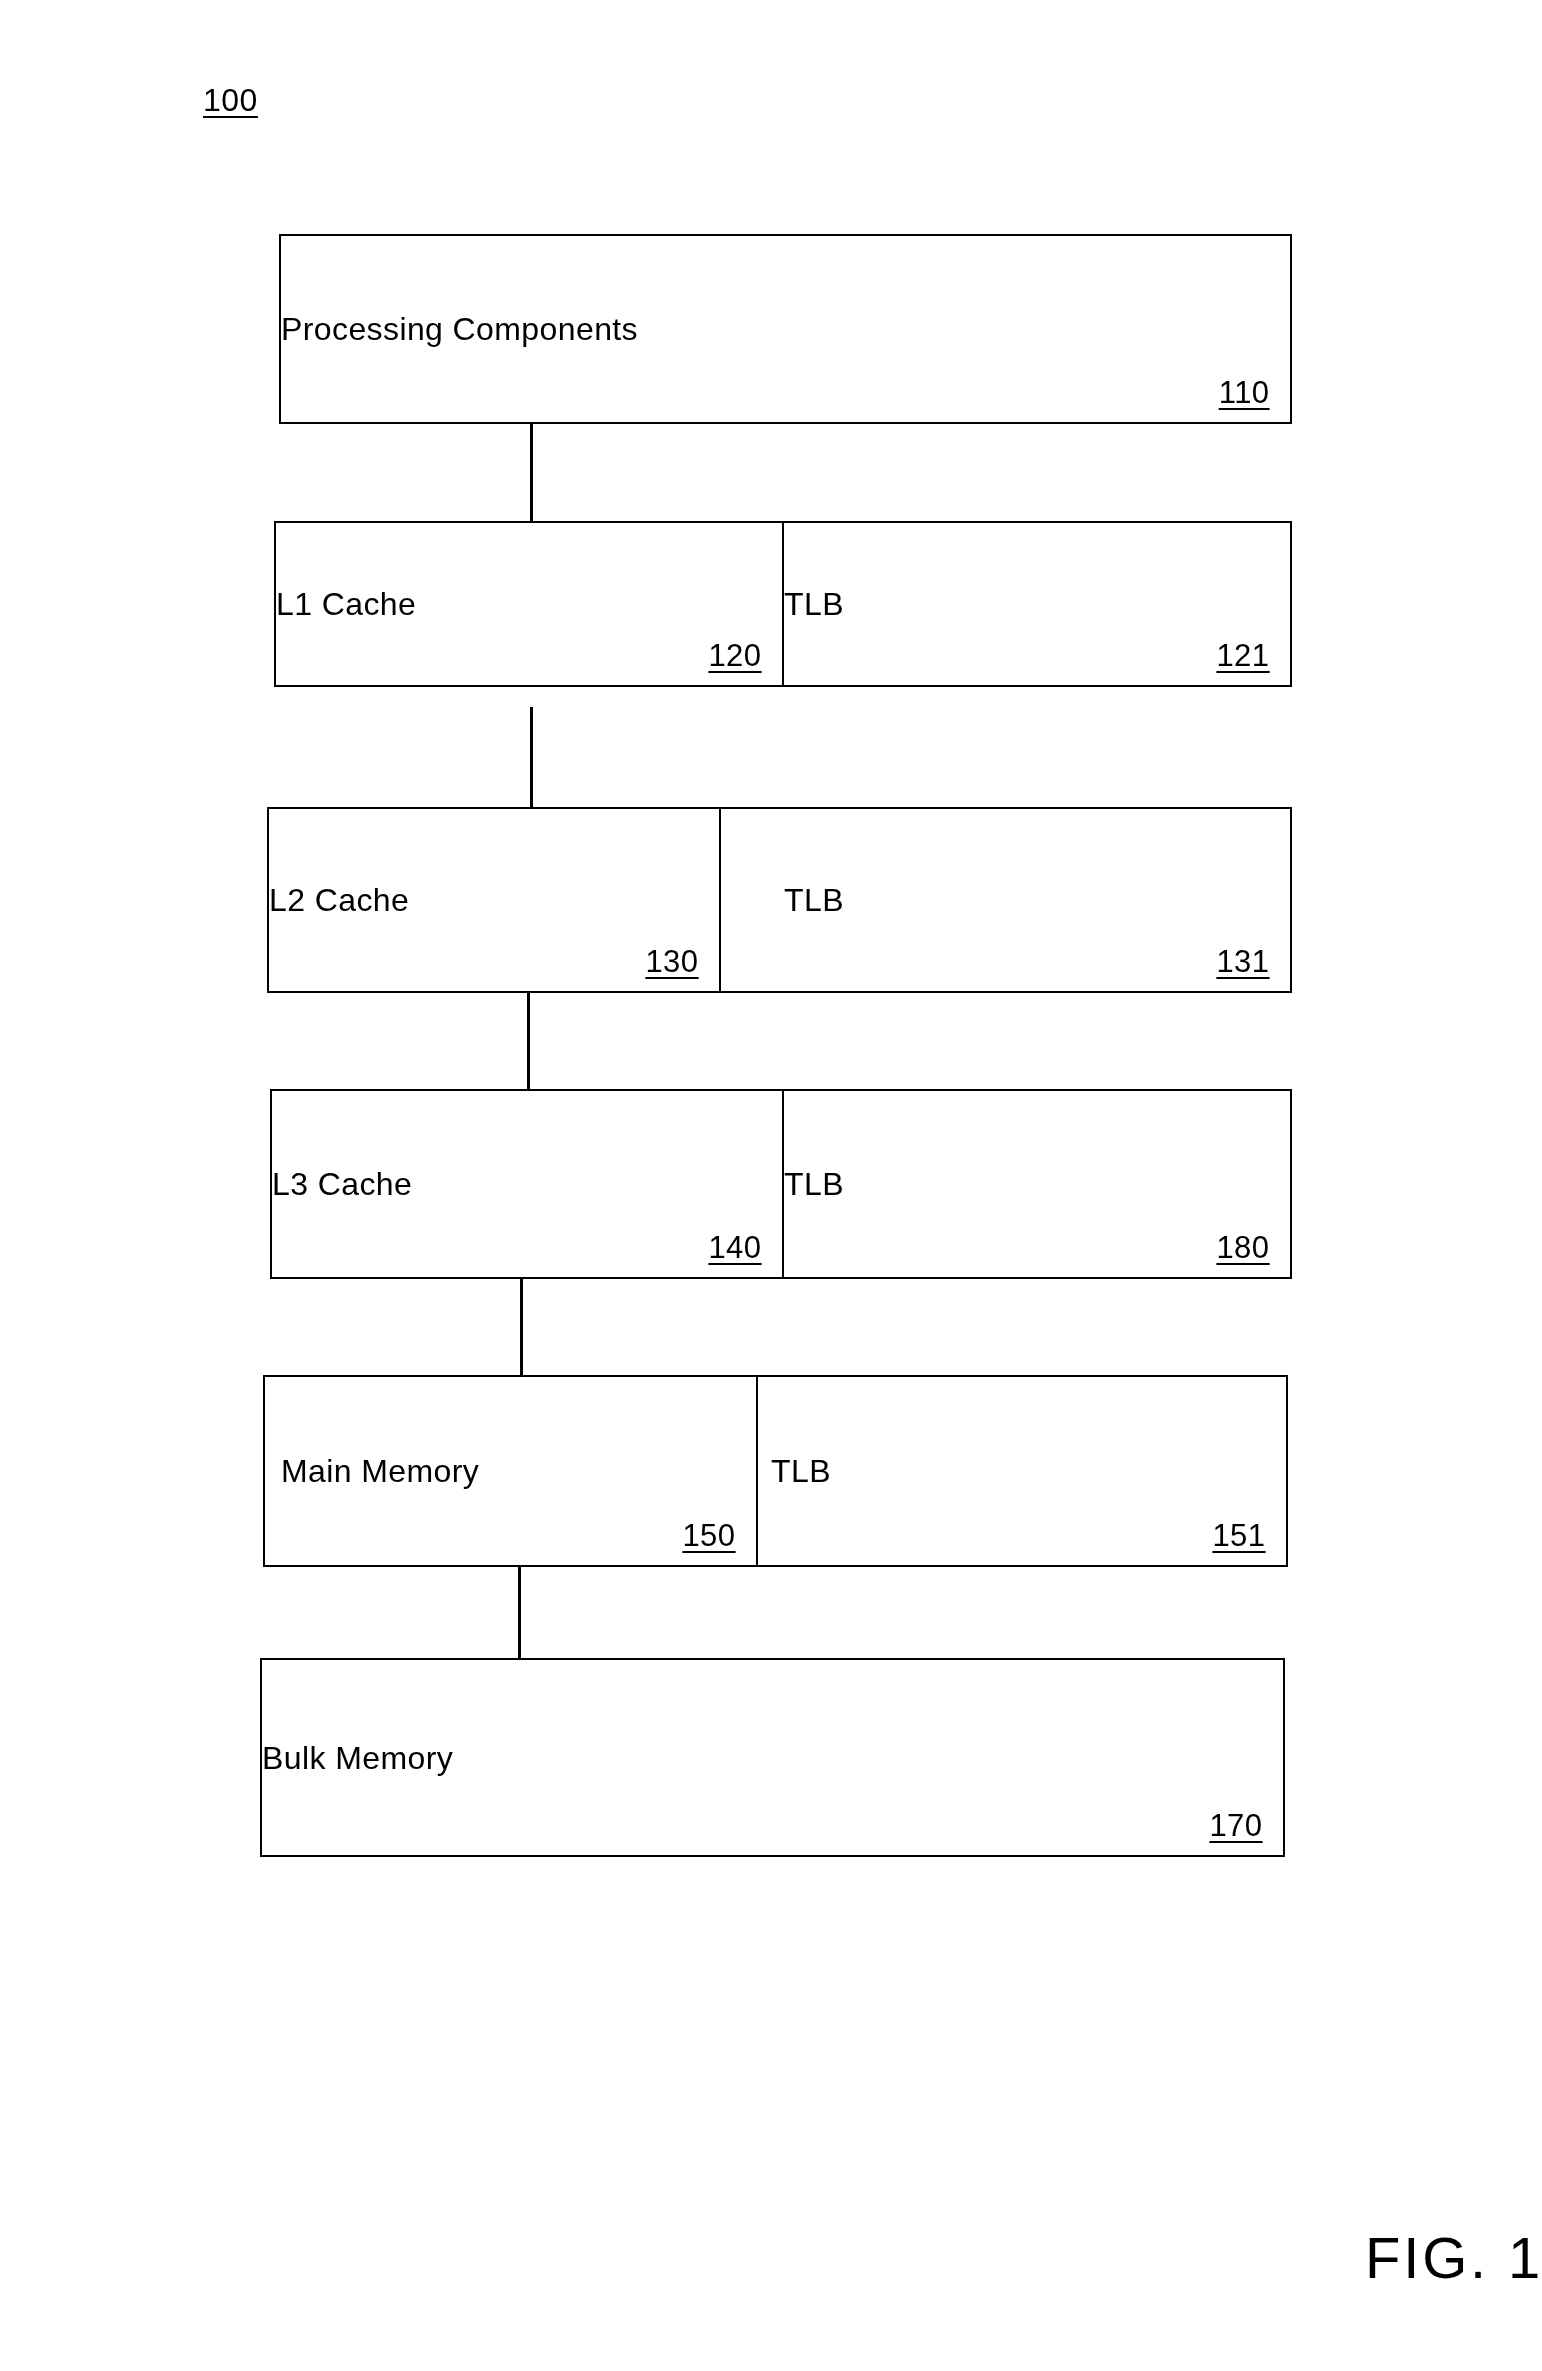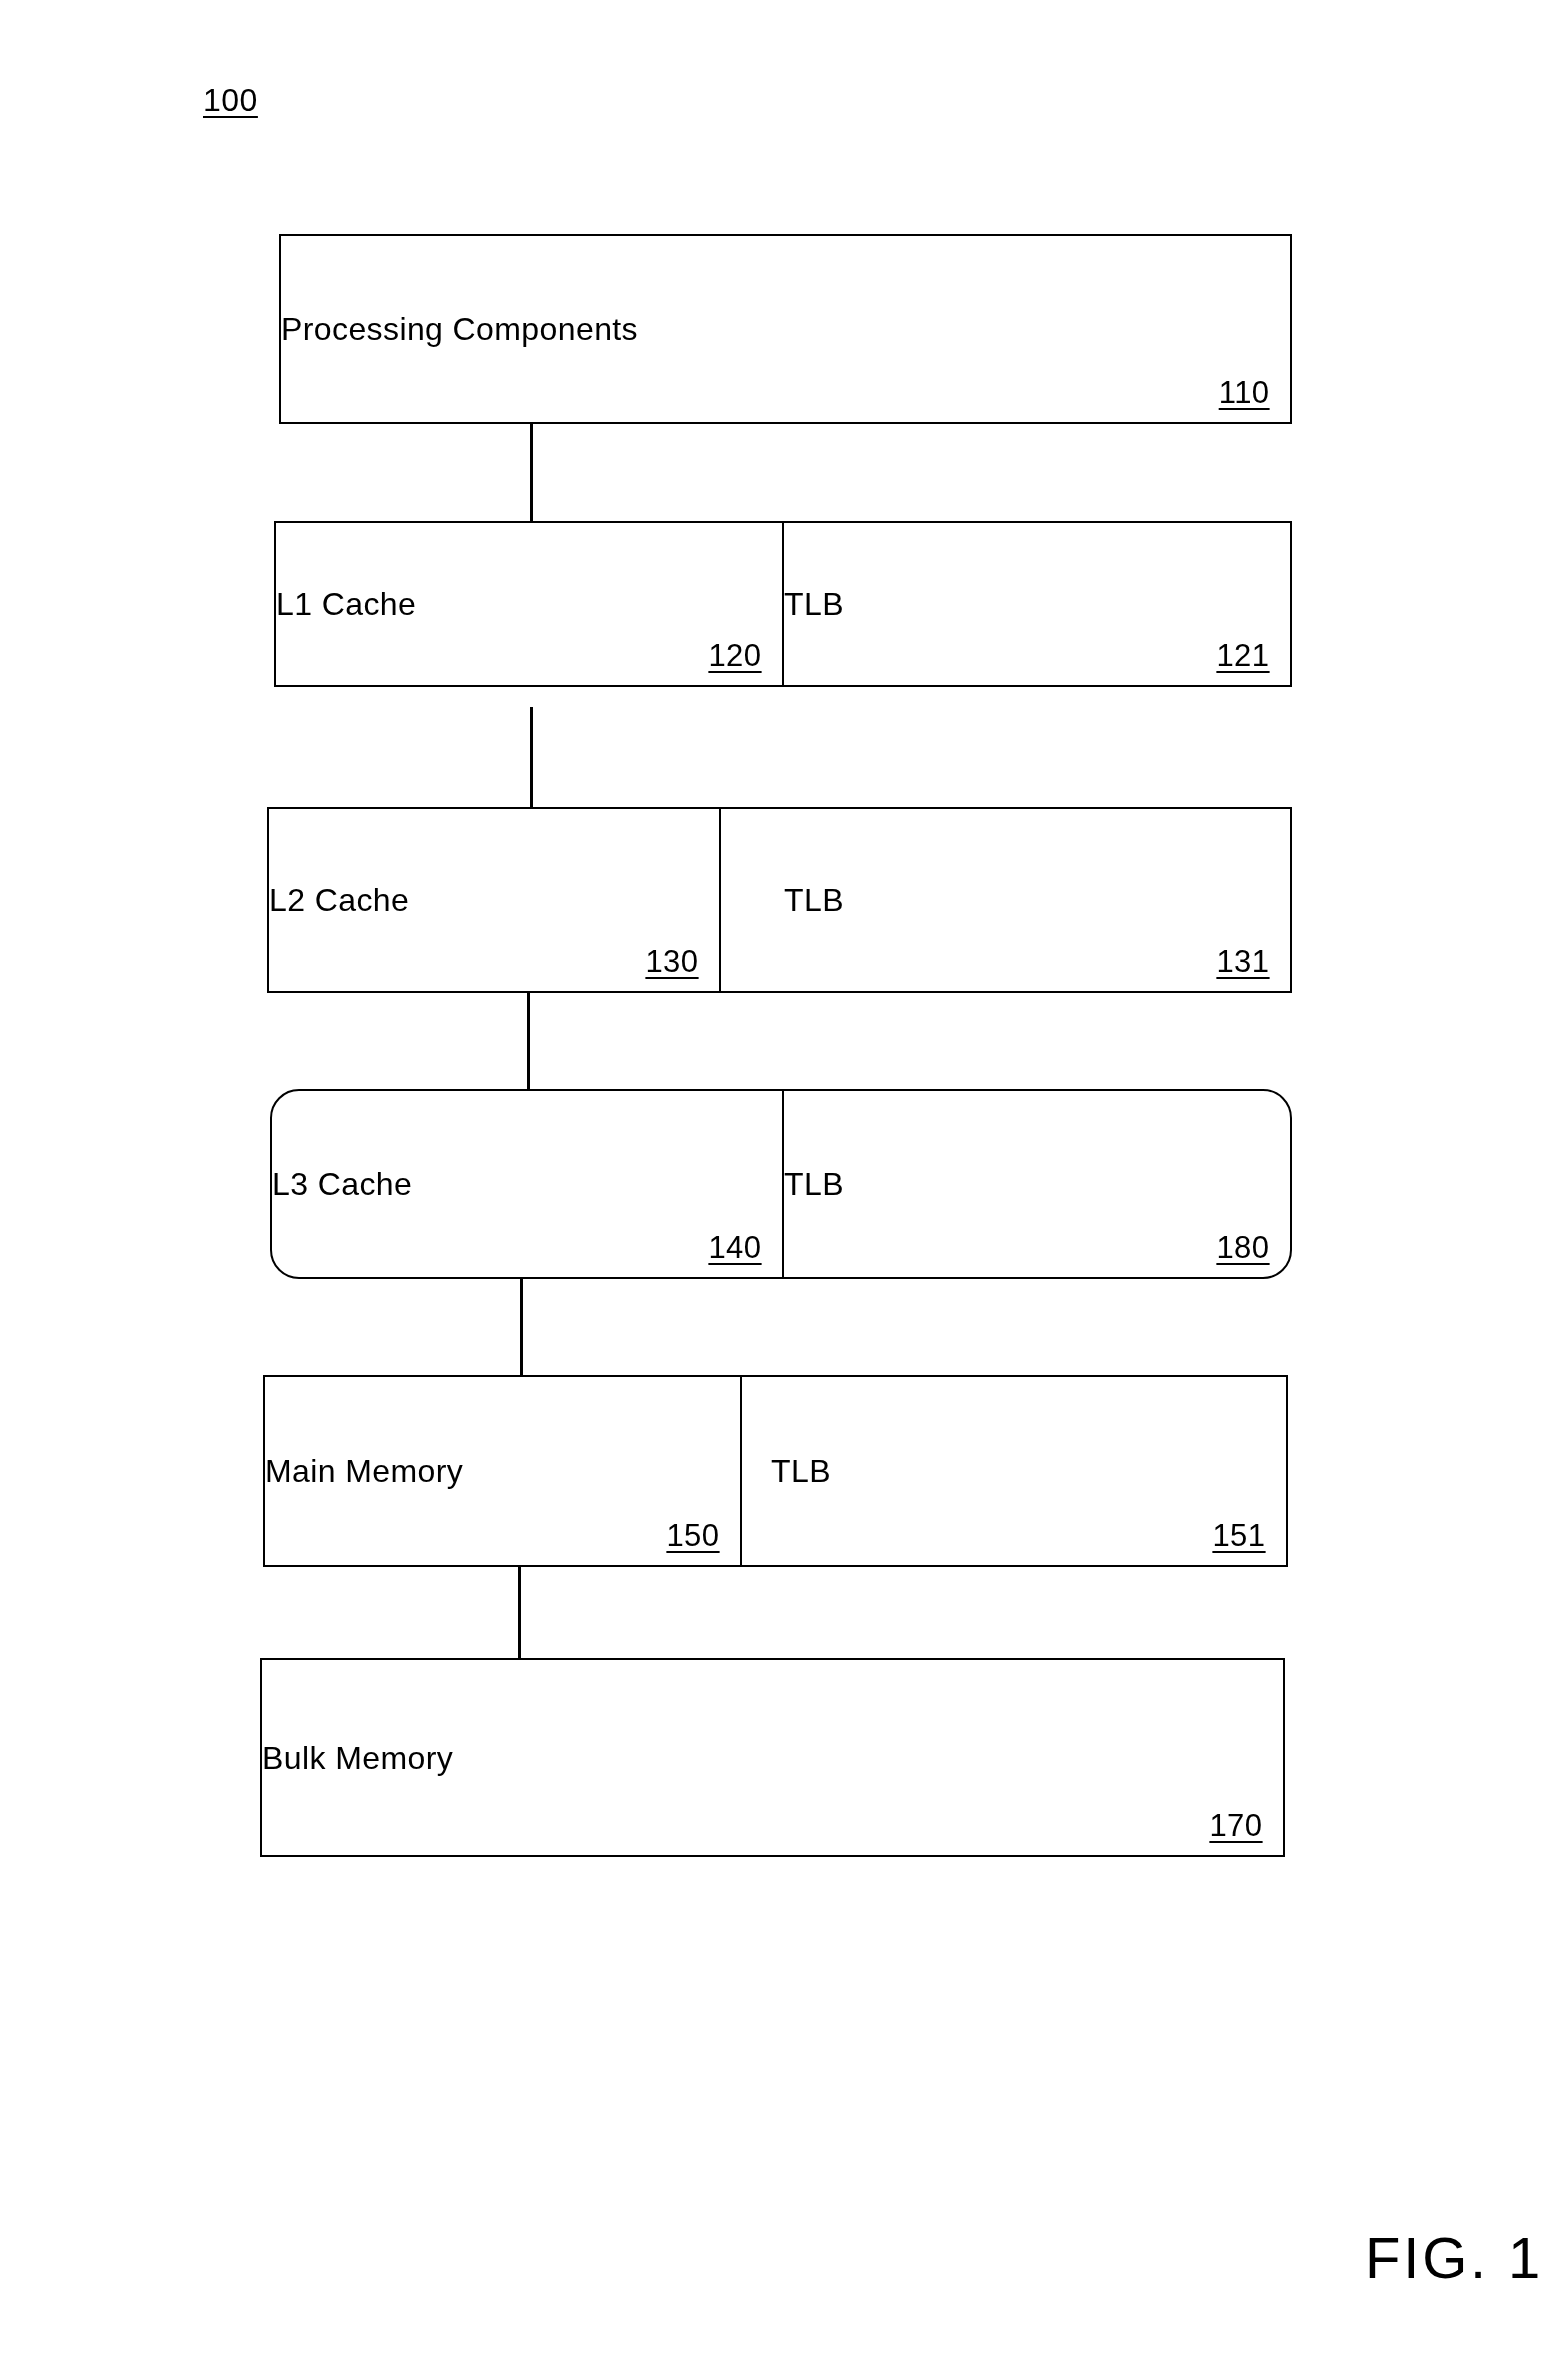--- a/index.html
+++ b/index.html
@@ -122,35 +122,35 @@
       <div class="cell-num">130</div>
     </div>
     <div class="cell" style="left:515px; right:0;">
       <div class="cell-label">TLB</div>
       <div class="cell-num">131</div>
     </div>
   </div>
 
   <div class="connector" style="left:527px; top:992px; height:98px;"></div>
 
-  <div class="box" style="left:270px; top:1089px; width:1022px; height:190px;border-radius:29px;">
+  <div class="box" style="left:270px; top:1089px; width:1022px; height:190px;">
     <div class="cell split-left" style="left:0; width:512px;">
       <div class="cell-label">L3 Cache</div>
       <div class="cell-num">140</div>
     </div>
     <div class="cell" style="left:512px; right:0;">
       <div class="cell-label">TLB</div>
       <div class="cell-num">180</div>
     </div>
   </div>
 
   <div class="connector" style="left:520px; top:1278px; height:98px;"></div>
 
   <div class="box" style="left:263px; top:1375px; width:1025px; height:192px;">
-    <div class="cell split-left" style="left:0; width:477px;">
+    <div class="cell split-left" style="left:16px; width:477px;">
       <div class="cell-label">Main Memory</div>
       <div class="cell-num">150</div>
     </div>
     <div class="cell" style="left:506px; right:0;">
       <div class="cell-label">TLB</div>
       <div class="cell-num">151</div>
     </div>
   </div>
 
   <div class="connector" style="left:518px; top:1567px; height:94px;"></div>

